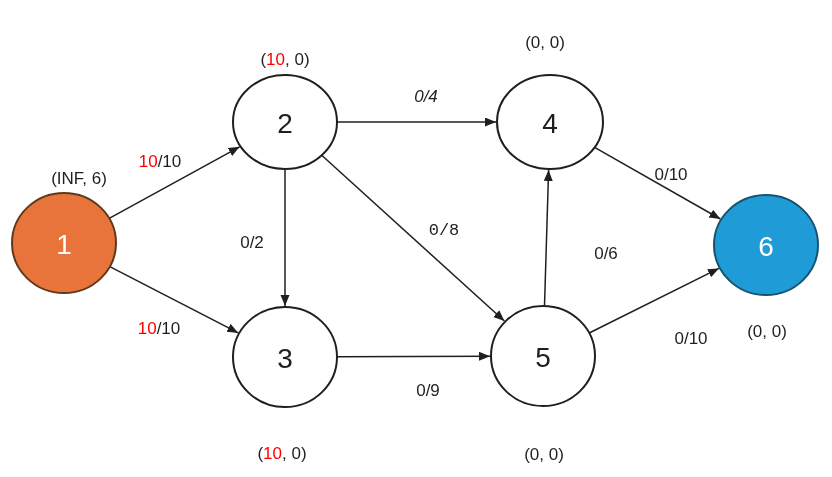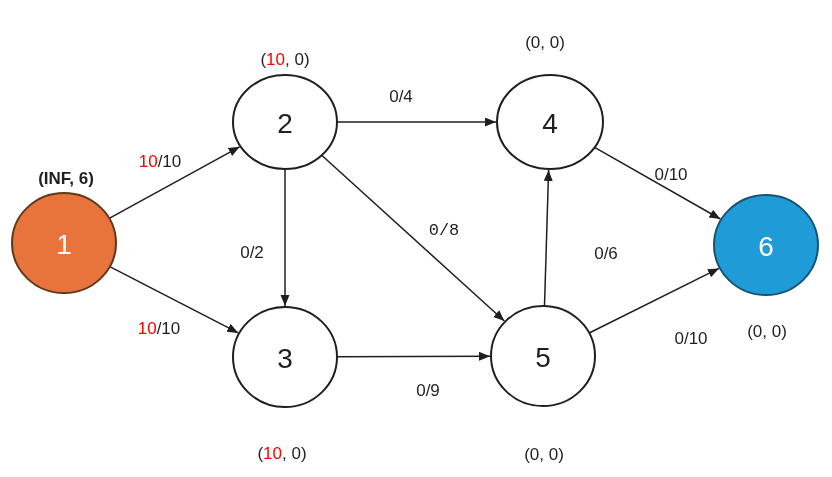--- a/index.html
+++ b/index.html
@@ -54,27 +54,27 @@
         <text x="550" y="123" text-anchor="middle" dominant-baseline="central" fill="#1f1f1f" class="node-num">4</text>
         <ellipse cx="543" cy="356" rx="52" ry="50" fill="#ffffff" stroke="#1f1f1f" stroke-width="2"></ellipse>
         <text x="543" y="357" text-anchor="middle" dominant-baseline="central" fill="#1f1f1f" class="node-num">5</text>
         <ellipse cx="766" cy="245" rx="52" ry="50" fill="#1f9cd7" stroke="#17536f" stroke-width="2"></ellipse>
         <text x="766" y="246" text-anchor="middle" dominant-baseline="central" fill="#ffffff" class="node-num">6</text>
       </g>
   </svg>
   <div id="labels">
       <div class="lbl" style="left:160px;top:153px;"><span class="red">10</span><span>/</span><span>10</span></div>
       <div class="lbl" style="left:159px;top:320px;"><span class="red">10</span><span>/</span><span>10</span></div>
-      <div class="lbl" style="left:401px;top:88px;"><span class="">0</span><span>/</span><span>4</span></div>
-      <div class="lbl" style="left:252px;top:244px;"><span class="">0</span><span>/</span><span>2</span></div>
+      <div class="lbl" style="left:426px;top:88px;font-style:italic;"><span class="">0</span><span>/</span><span>4</span></div>
+      <div class="lbl" style="left:252px;top:234px;"><span class="">0</span><span>/</span><span>2</span></div>
       <div class="lbl" style="left:444px;top:222px;font-family:Liberation Mono, monospace;"><span class="">0</span><span>/</span><span>8</span></div>
       <div class="lbl" style="left:428px;top:382px;"><span class="">0</span><span>/</span><span>9</span></div>
       <div class="lbl" style="left:606px;top:245px;"><span class="">0</span><span>/</span><span>6</span></div>
       <div class="lbl" style="left:671px;top:166px;"><span class="">0</span><span>/</span><span>10</span></div>
       <div class="lbl" style="left:691px;top:330px;"><span class="">0</span><span>/</span><span>10</span></div>
-      <div class="lbl" style="left:66px;top:170px;font-weight:bold;"><span>(</span><span class="">INF</span><span>, 6)</span></div>
+      <div class="lbl" style="left:79px;top:170px;"><span>(</span><span class="">INF</span><span>, 6)</span></div>
       <div class="lbl" style="left:285px;top:51px;"><span>(</span><span class="red">10</span><span>, 0)</span></div>
       <div class="lbl" style="left:282px;top:445px;"><span>(</span><span class="red">10</span><span>, 0)</span></div>
       <div class="lbl" style="left:545px;top:34px;"><span>(</span><span class="">0</span><span>, 0)</span></div>
       <div class="lbl" style="left:544px;top:446px;"><span>(</span><span class="">0</span><span>, 0)</span></div>
       <div class="lbl" style="left:767px;top:323px;"><span>(</span><span class="">0</span><span>, 0)</span></div>
     </div>
 </div>
 
 </body></html>

